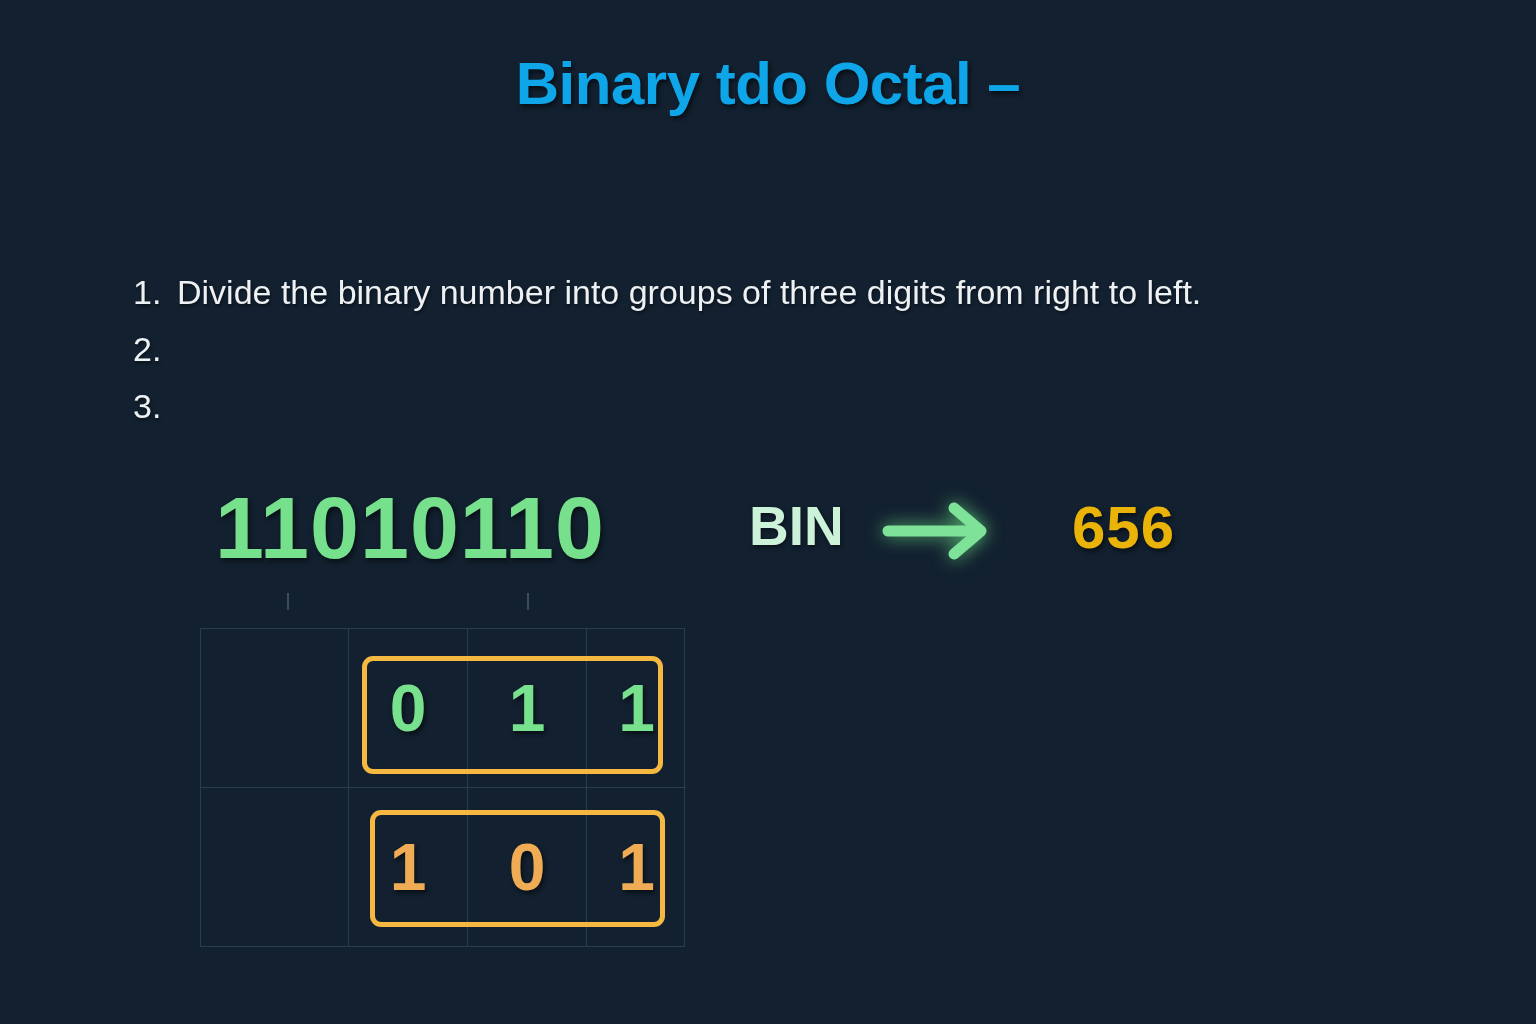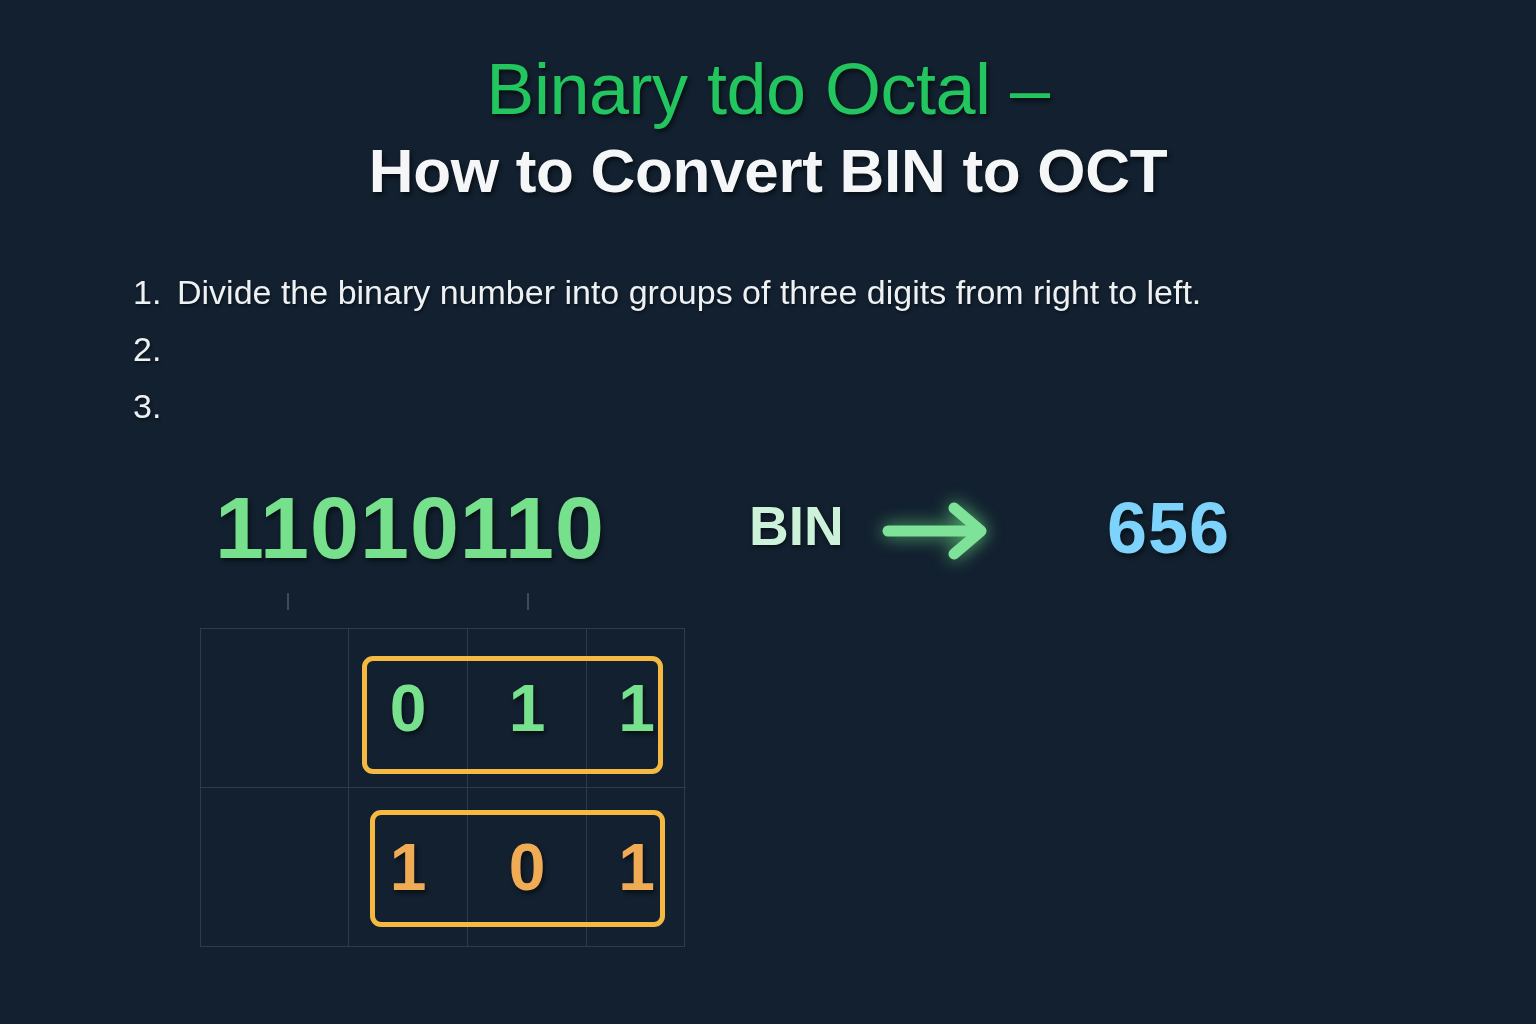--- a/index.html
+++ b/index.html
@@ -18,24 +18,24 @@
   }
 
   
   .title-block {
     width: 1536px;
     padding-top: 52px;
     text-align: center;
   }
 
   .title-main {
-    font-size: 72px;
-    font-weight: normal;
+    font-size: 60px;
+    font-weight: bold;
     letter-spacing: -0.5px;
-    color: #22c55e;
+    color: #0ea5e9;
     line-height: 1.05;
     text-shadow: 2px 3px 4px rgba(0,0,0,0.55);
     white-space: nowrap;
   }
 
   .title-sub {
     font-size: 62px;
     font-weight: bold;
     letter-spacing: -0.3px;
     color: #F4F6F8;
@@ -109,27 +109,26 @@
     top: 22px;
     width: 120px;
     height: 62px;
     filter: drop-shadow(0 0 9px rgba(110, 231, 135, 0.75));
   }
 
   .oct-number {
     position: absolute;
     left: 1072px;
     top: 0;
-    font-size: 72px;
-    font-weight: bold;
-    color: #7dd3fc;
+    font-size: 60px;
+    font-weight: bold;
+    color: #eab308;
     letter-spacing: 1px;
     line-height: 100px;
     text-shadow: 2px 3px 5px rgba(0,0,0,0.5);
-    margin-left: 35px;
   }
 
   
   .tick {
     position: absolute;
     width: 2px;
     height: 17px;
     background: #415468;
     opacity: 0.85;
   }
@@ -185,21 +184,20 @@
     top: 810px;
     width: 295px;
     height: 117px;
   }
 </style>
 </head>
 <body>
 
 <div class="title-block">
   <div class="title-main">Binary tdo Octal –</div>
-  <div class="title-sub">How to Convert BIN to OCT</div>
 </div>
 
 <div class="steps">
   <div class="step-row">
     <span class="step-num">1.</span>
     <span class="step-text">Divide the binary number into groups of three digits from right to left.</span>
   </div>
   <div class="step-row">
     <span class="step-num">2.</span>
   </div>

